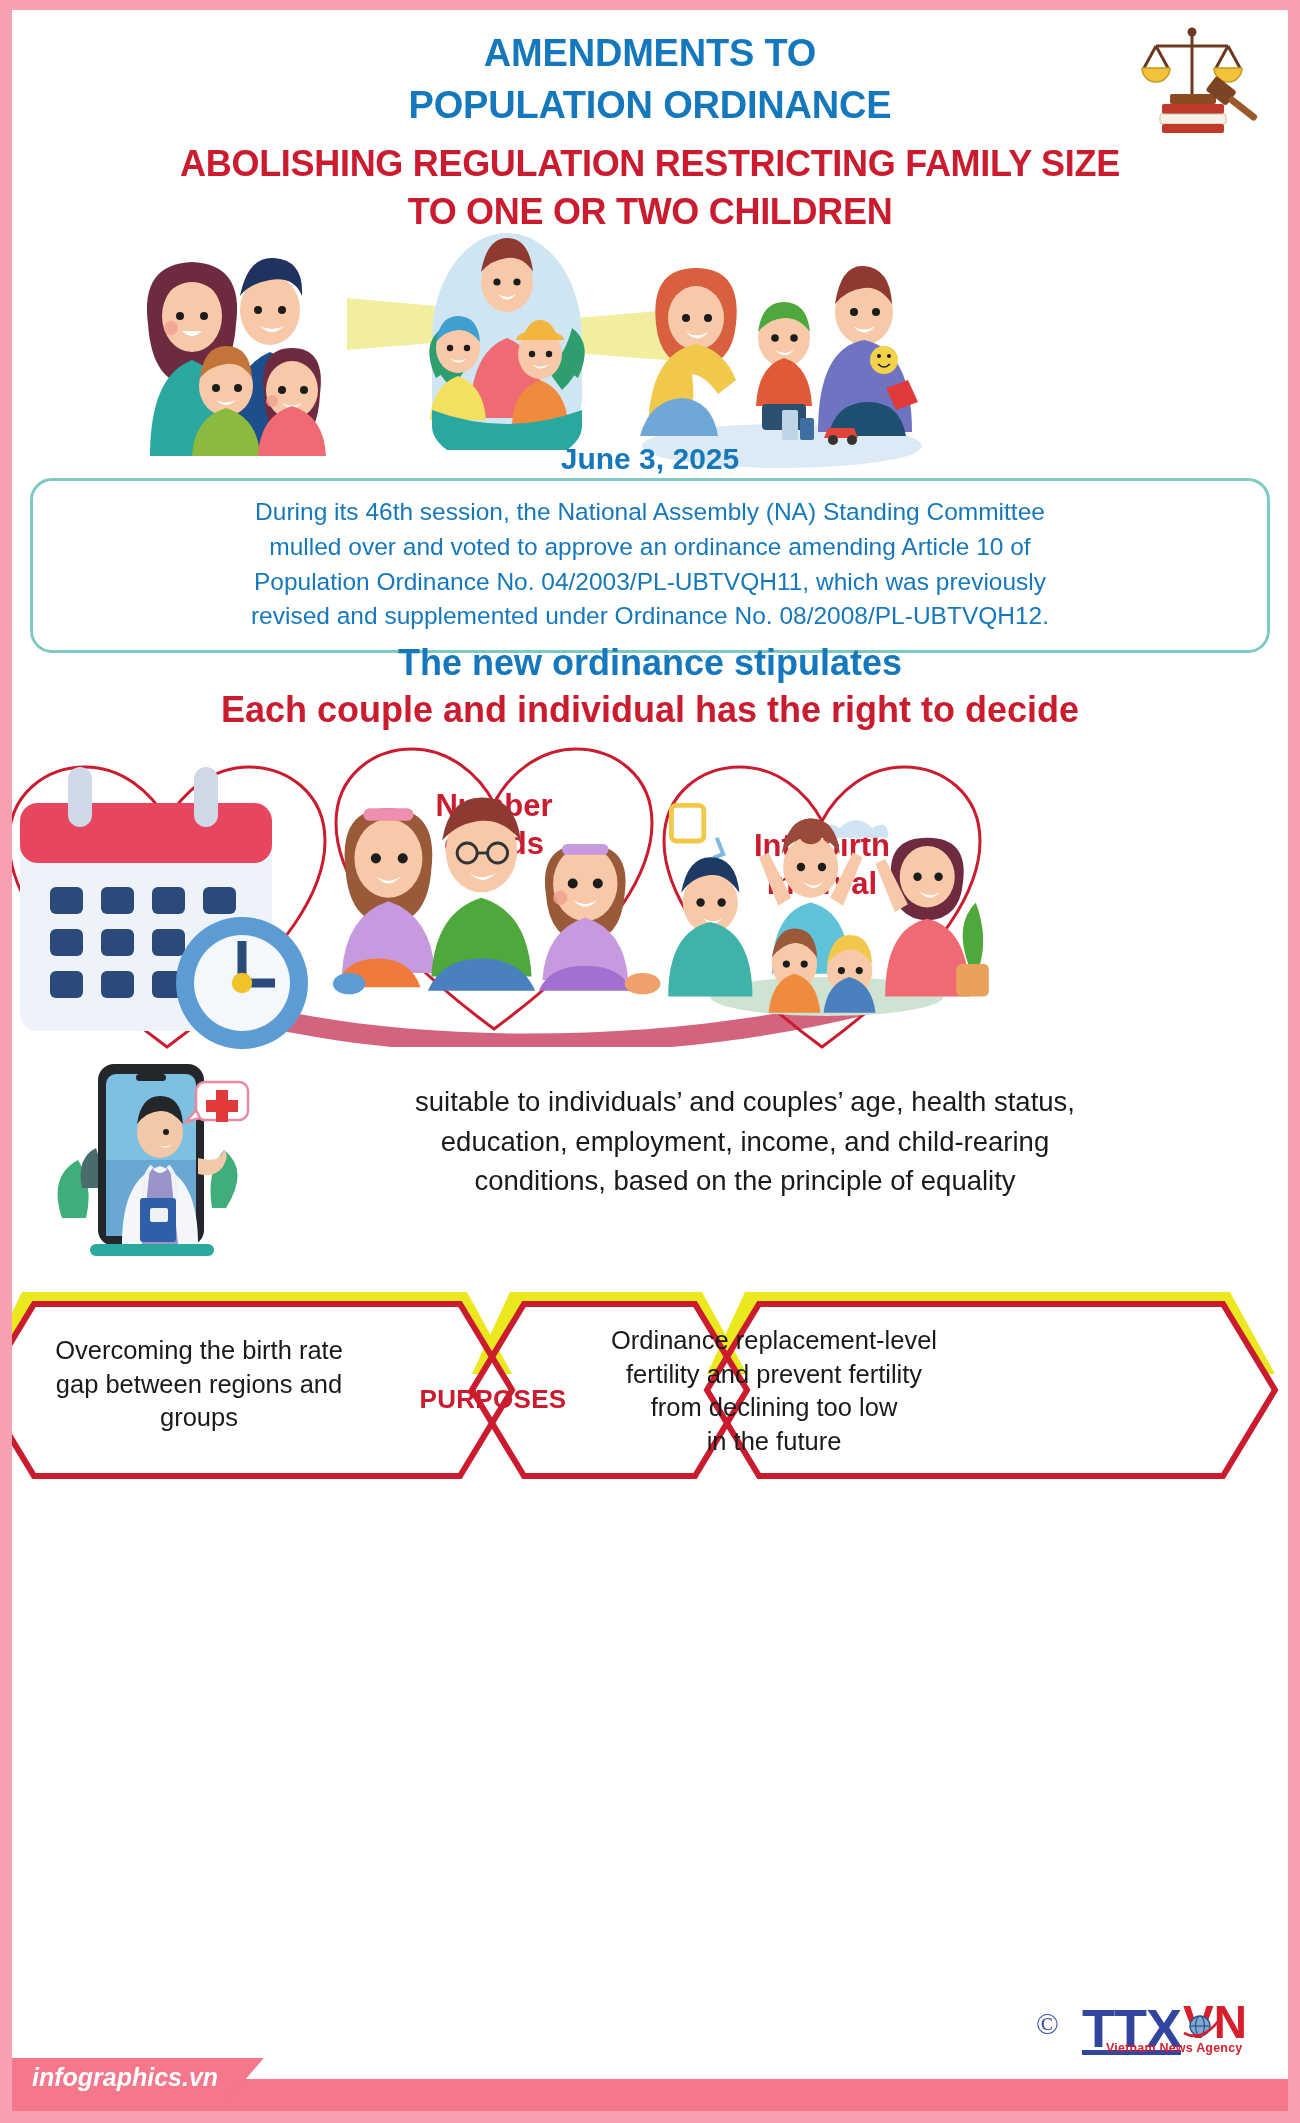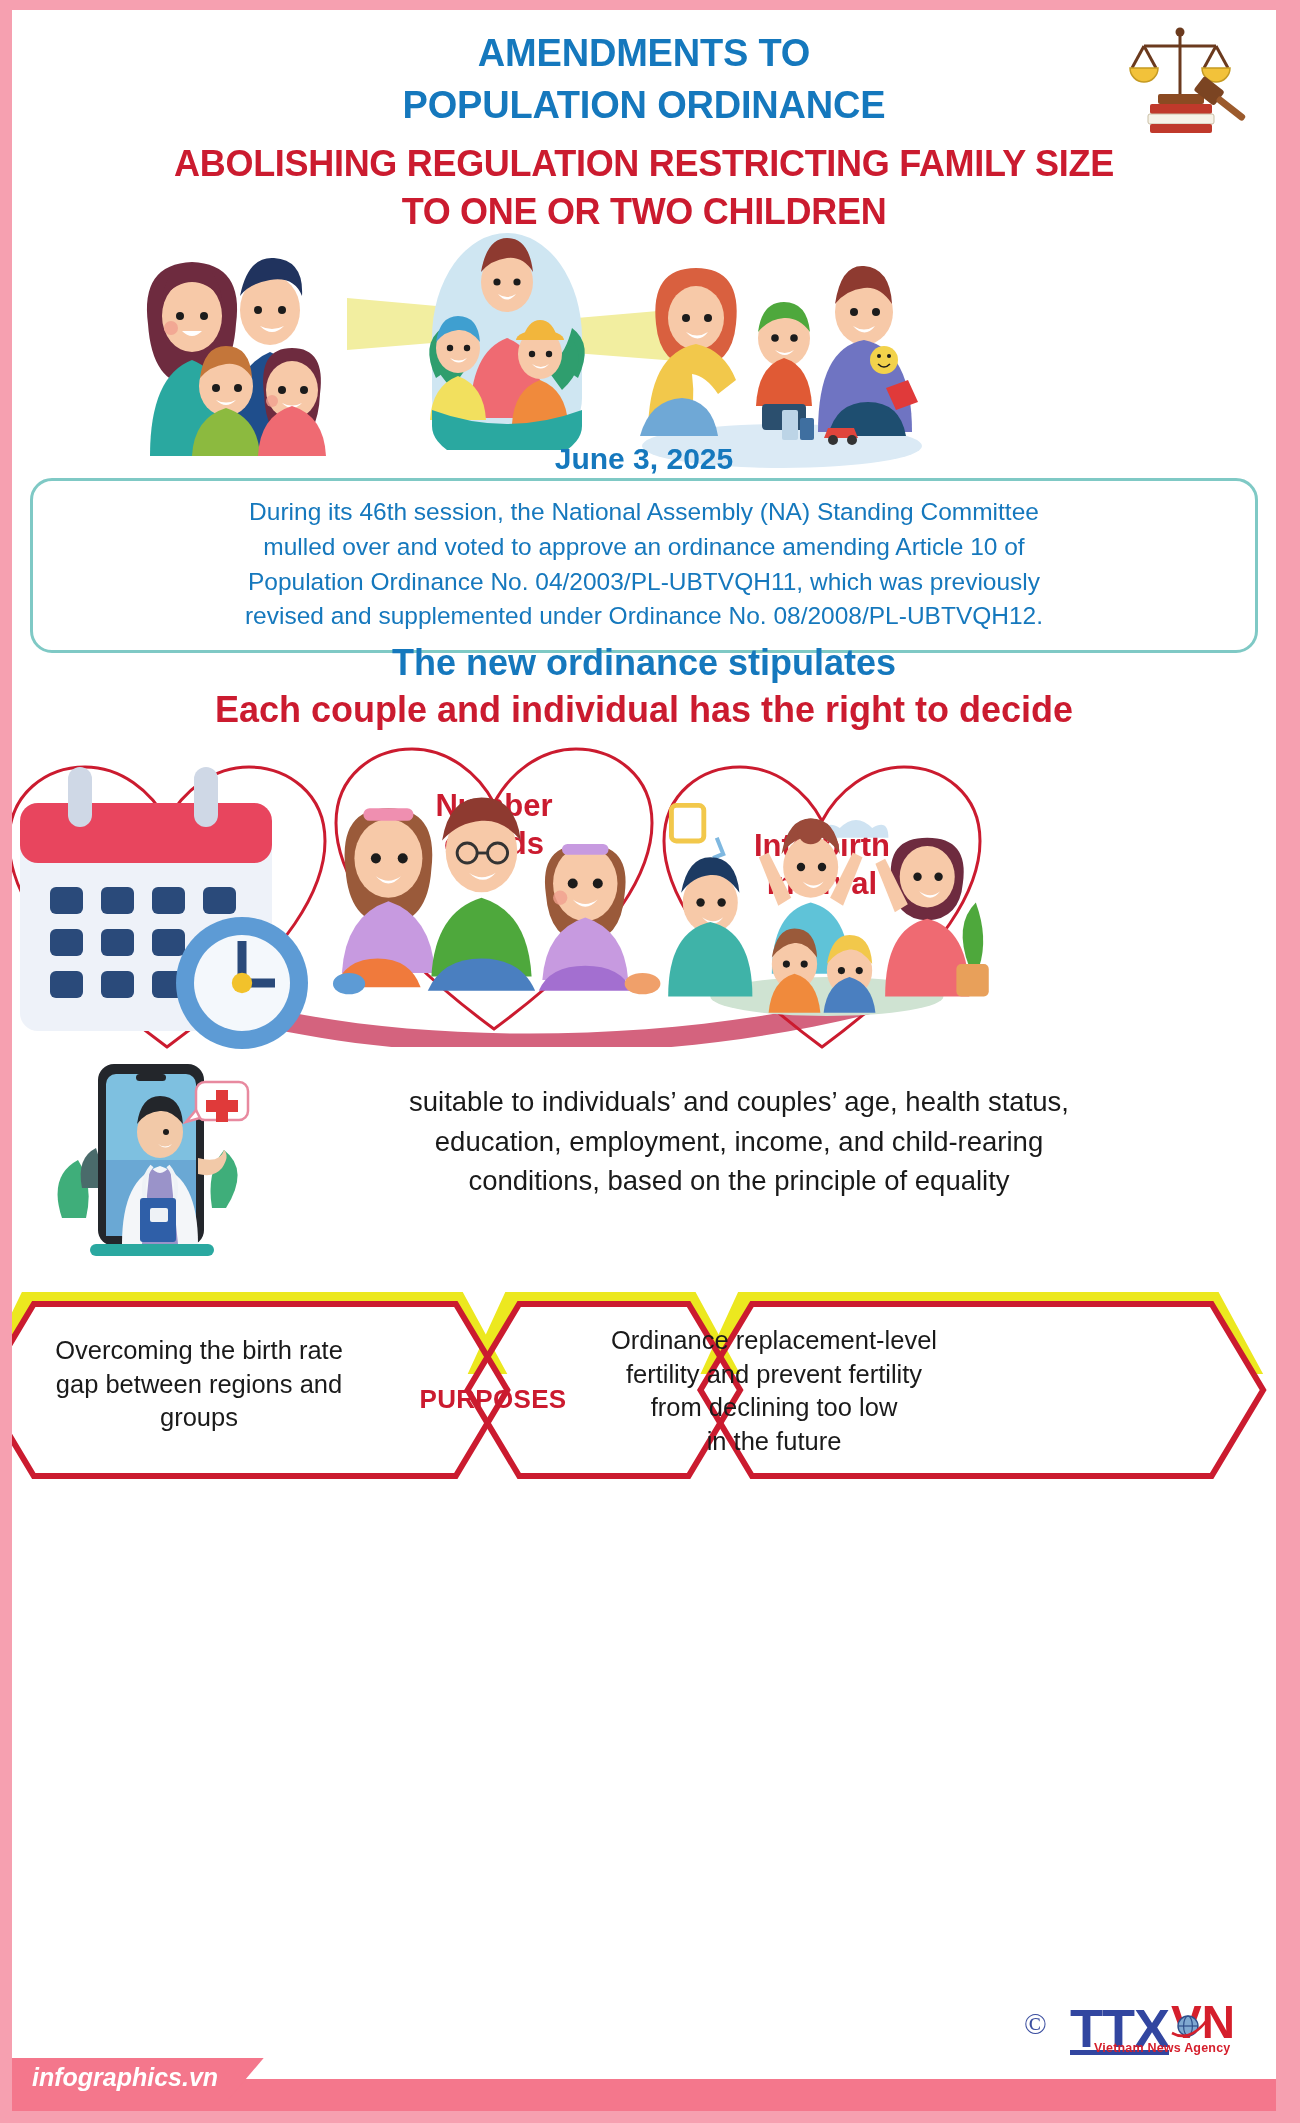--- a/index.html
+++ b/index.html
@@ -6,21 +6,21 @@
   html,body { background:#ffffff; }
   body {
     width:1300px; height:2123px;
     font-family:"Liberation Sans", sans-serif;
     position:relative; overflow:hidden;
   }
   
   #page {
     position:absolute; inset:0;
     background:#f6a0b0;
-    padding:10px 24px 12px 12px;
+    padding:10px 12px 12px 12px;
   }
   #canvas {
     position:relative; width:100%; height:100%;
     background:#ffffff; overflow:hidden;
   }
 
   
   .hdr-title {
     position:absolute; left:0; right:0; top:18px;
     text-align:center;

